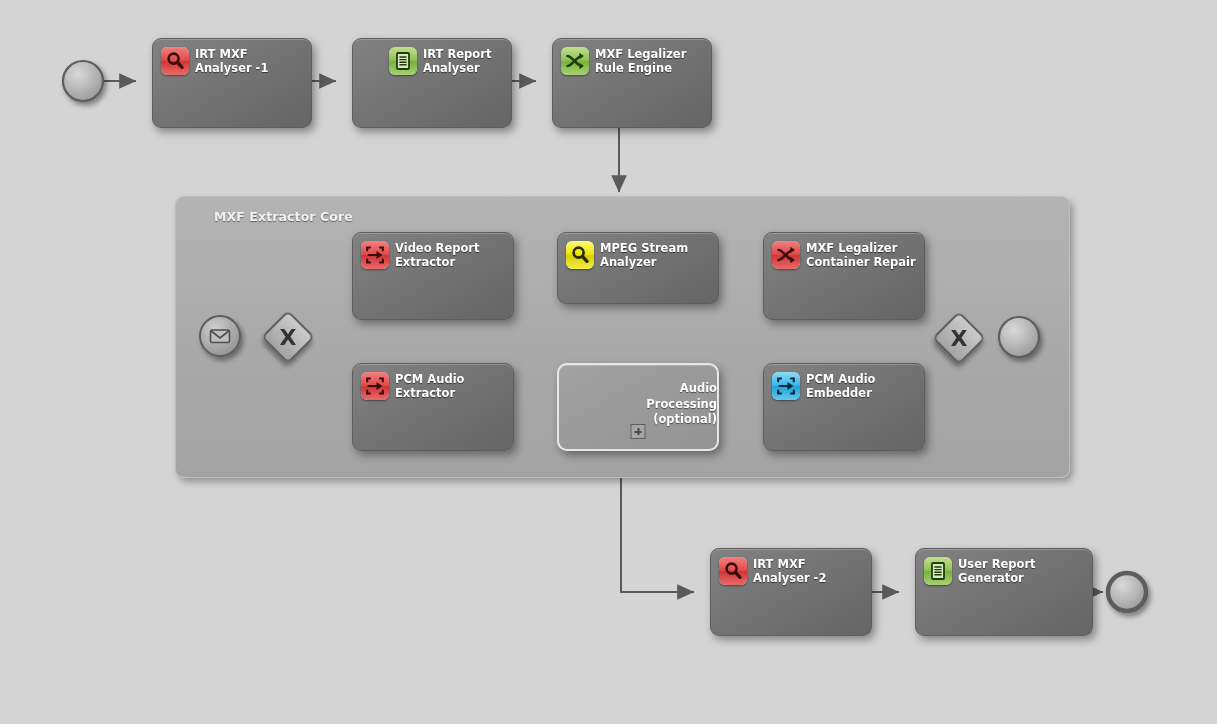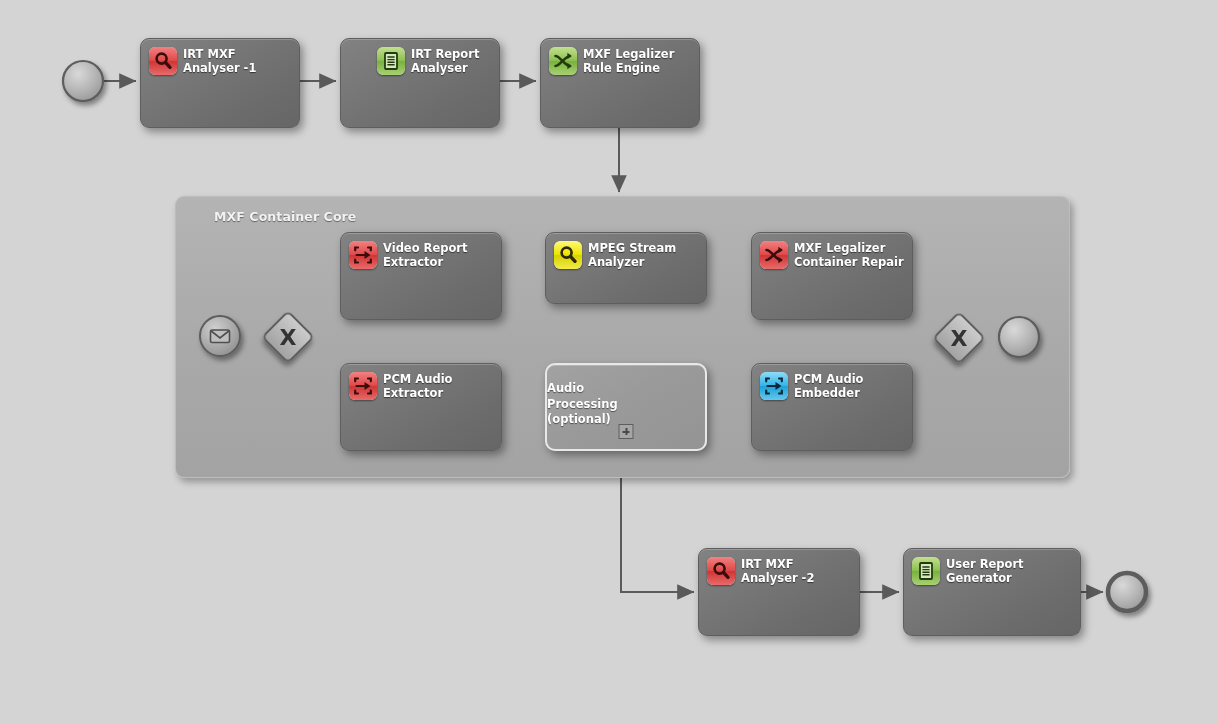--- a/index.html
+++ b/index.html
@@ -49,20 +49,21 @@
   }
   
   .node {
     position: absolute;
     border-radius: 9px;
     background: linear-gradient(150deg, #828282 0%, #777777 35%, #6c6c6c 72%, #666666 100%);
     border: 1px solid #5e5e5e;
     box-shadow: 3px 4px 8px rgba(0,0,0,0.38),
                 inset 0 1px 0 rgba(255,255,255,0.22);
     box-sizing: border-box;
+    margin-left: 12px;
   }
   .node-head {
     display: flex;
     align-items: flex-start;
     padding: 8px 8px 0 8px;
   }
   .node-label {
     font-size: 11.5px;
     font-weight: bold;
     line-height: 13.5px;
@@ -88,21 +89,21 @@
     background: linear-gradient(150deg, #a2a2a2 0%, #9a9a9a 45%, #949494 100%);
     border: 2px solid #e8e8e8;
     border-radius: 10px;
   }
   .node.optional .opt-label {
     font-size: 11.5px;
     font-weight: bold;
     line-height: 15.5px;
     color: #ffffff;
     text-shadow: 0 1px 1px rgba(0,0,0,.5);
-    text-align: left;
+    text-align: right;
     margin-top: 16px;
     white-space: pre-line;
   }
   .plusbox {
     position: absolute;
     left: 50%;
     transform: translateX(-50%);
     bottom: 10px;
     width: 15px;
     height: 15px;
@@ -179,21 +180,21 @@
       <path d="M982,337 L995,337"></path>
 
       <path d="M621,476 L621,592 L694,592"></path>
 
       <path d="M860,592 L899,592"></path>
       <path d="M1065,592 L1103,592"></path>
     </g>
   </svg>
 
   <div class="pool" style="left:175px; top:196px; width:893px; height:280px;">
-    <div class="pool-title">MXF Container Core</div>
+    <div class="pool-title">MXF Extractor Core</div>
   </div>
 
   <div class="evt" style="left:59px; top:57px; width:48px; height:48px;">
     <svg width="48" height="48" viewBox="0 0 48 48">
       <circle cx="24" cy="24" r="20" fill="url(#sphere)" stroke="#5d5d5d" stroke-width="2.2" filter="url(#sh)"></circle>
     </svg>
   </div>
 
   <div class="evt" style="left:196px; top:312px; width:50px; height:50px;">
     <svg width="50" height="50" viewBox="0 0 50 50">

